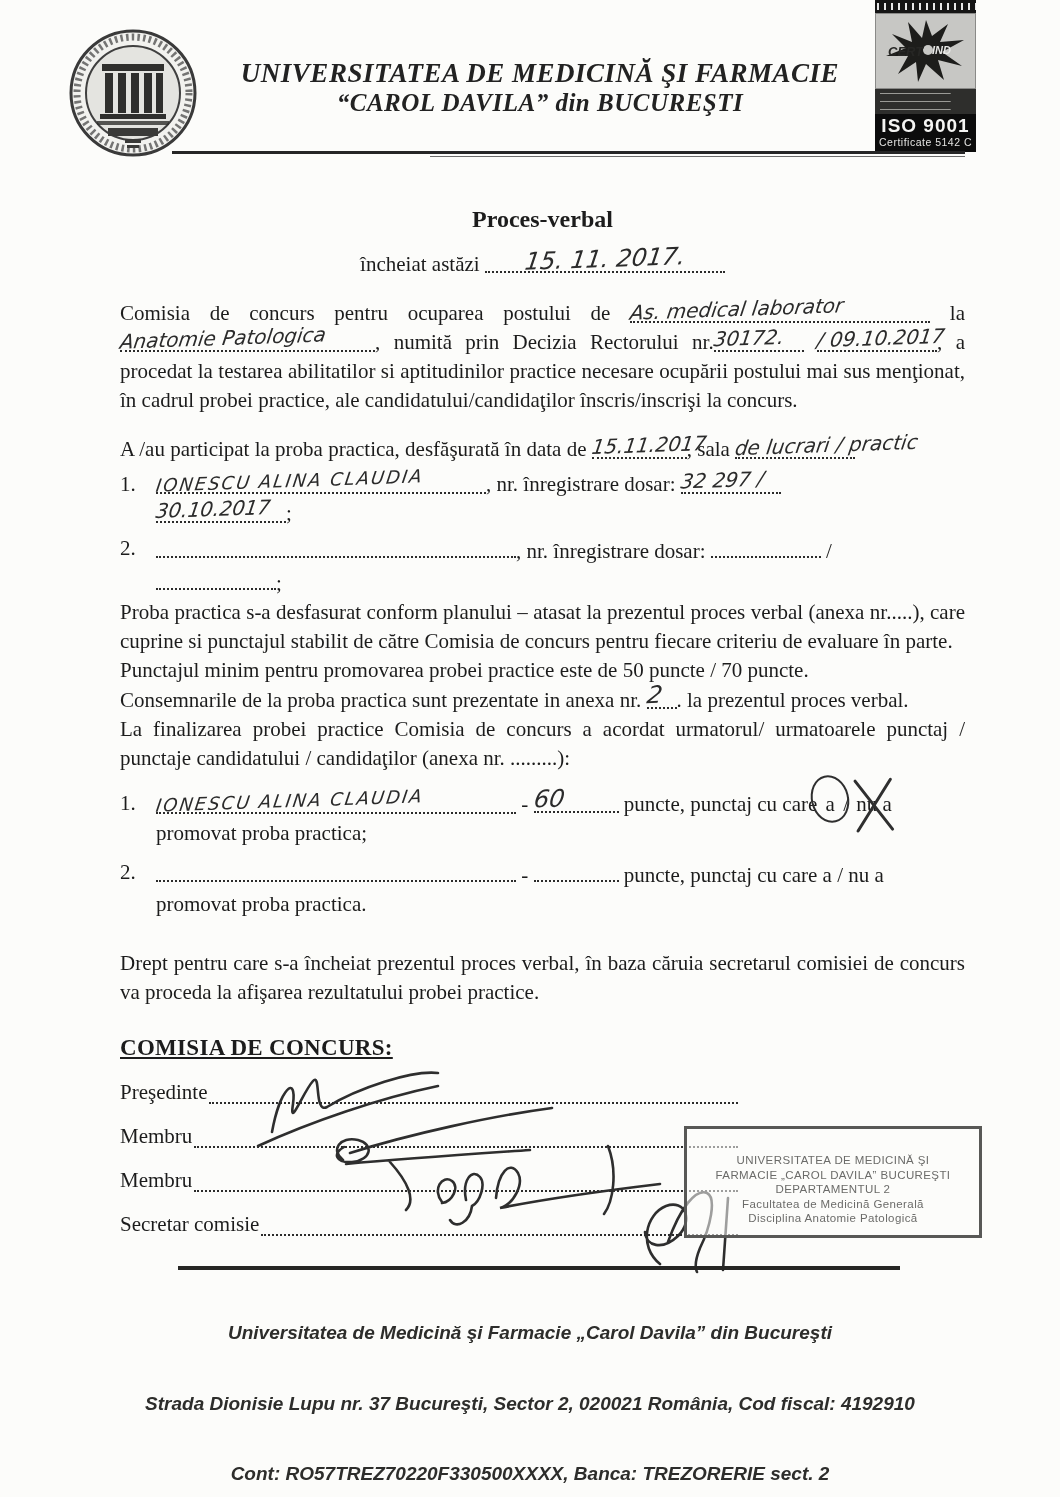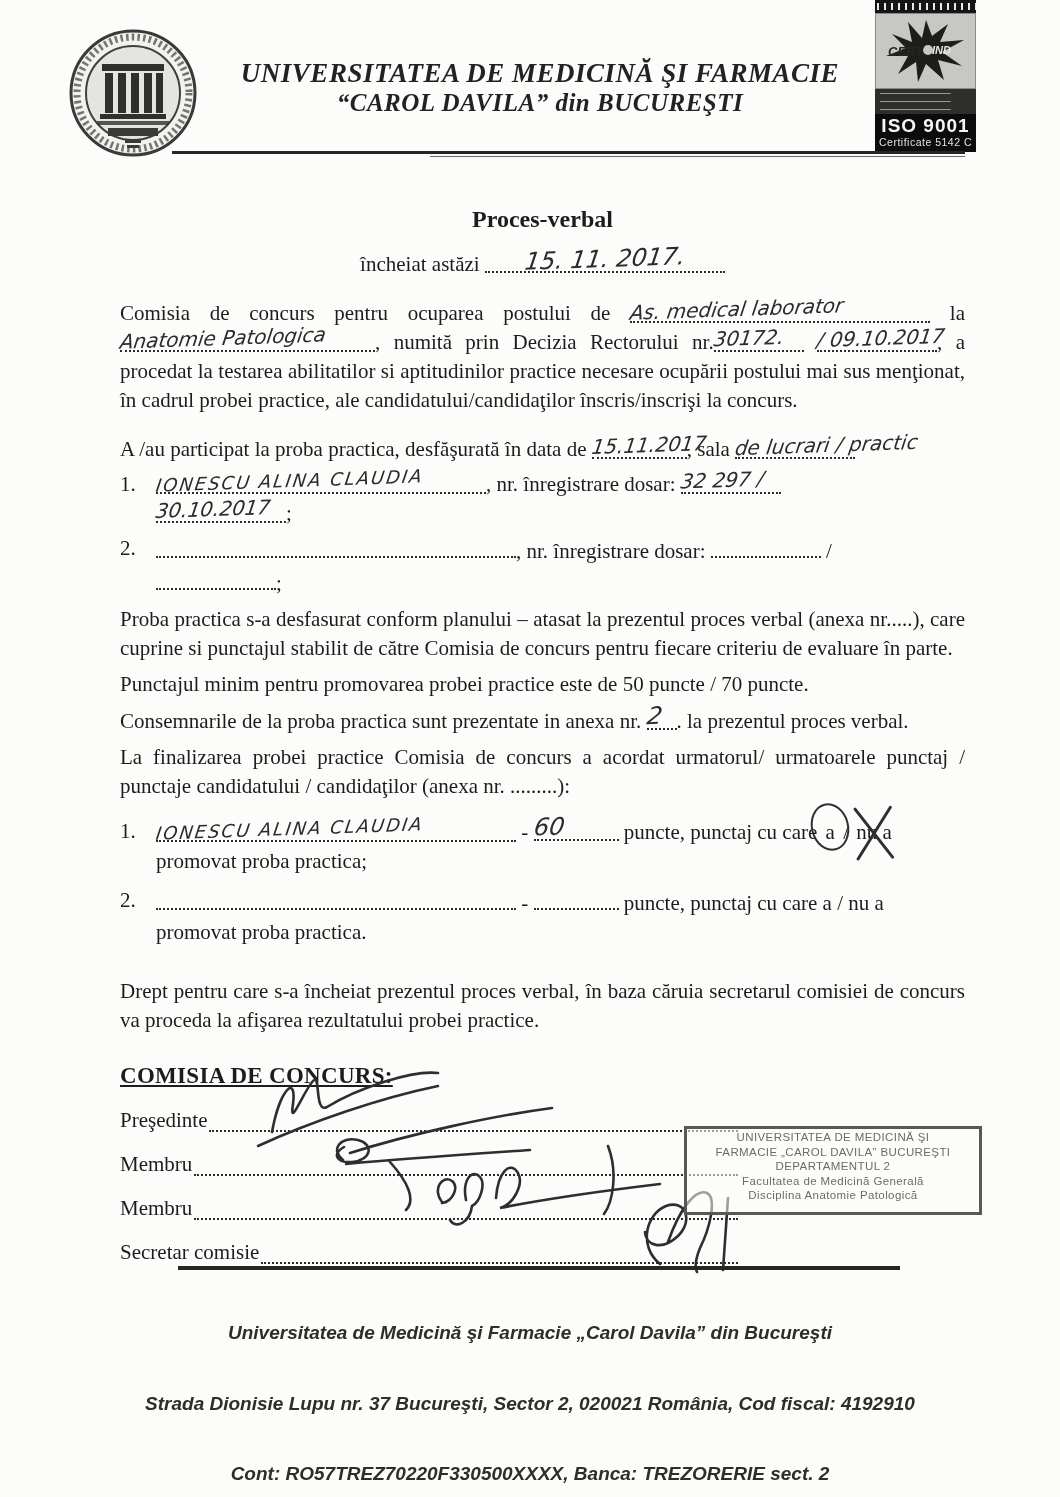--- a/index.html
+++ b/index.html
@@ -28,21 +28,21 @@
     background-size:70% 100%; background-position:15% 0; background-repeat:no-repeat;
     background-color:#2e2e2c;}
   .badge .iso{background:#0c0c0c; color:#f5f5f3; text-align:center; padding:1px 0 3px;}
   .badge .iso .t{font-size:19px; font-weight:bold; letter-spacing:1px; line-height:21px;}
   .badge .iso .c{font-size:10.5px; letter-spacing:.5px; line-height:13px; color:#e4e4e2;}
   
   .content{position:absolute; left:120px; top:205px; width:845px; font-size:21px; line-height:29px; text-align:justify;}
   .doc-title{text-align:center; font-weight:bold; font-size:24px; line-height:28px; text-align:center;}
   .date-line{text-align:center; margin-top:16px;}
   .para{margin-top:20px;}
-  .tight{margin-top:7px;}
+  .tight{margin-top:0;}
   .fill{display:inline-block; border-bottom:2px dotted #2b2b2b; height:22px; vertical-align:baseline; position:relative; overflow:visible; white-space:nowrap;}
   .w95{width:95px;}.w100{width:100px;}.w110{width:110px;}.w120{width:120px;}.w130{width:130px;}
   .w240{width:240px;}.w255{width:255px;}.w300{width:300px;}.w330{width:330px;}.w360{width:360px;}
   .w90{width:90px;}.w30{width:30px;}.w85{width:85px;}
   .hw{display:inline-block; font-family:"DejaVu Sans",sans-serif; font-style:italic; color:#2b2b2b;
       font-size:20px; transform:rotate(-2deg) skewX(-10deg); position:relative; top:-4px; white-space:nowrap;}
   .hw-caps{font-size:18px; letter-spacing:2px;}
   .hw-big{font-size:24px;}
   .item{display:flex; margin-top:6px;}
   .inum{width:36px; flex:none;}
@@ -61,21 +61,21 @@
   .com-head{font-weight:bold; font-size:23px; letter-spacing:.3px;text-decoration:underline;}
   .sig-row{display:flex; align-items:center; width:618px; margin-top:17px; height:27px;}
   .sig-row .role{flex:none; padding-right:2px;}
   .sig-row .dots{flex:1; border-bottom:2.5px dotted #2b2b2b; height:20px;}
   
   .sig-svg{position:absolute; left:100px; top:1050px; width:780px; height:260px; pointer-events:none;}
   .sig-svg path{fill:none; stroke:#2e2e2e; stroke-width:2.6; stroke-linecap:round;}
   
   .stamp{position:absolute; left:684px; top:1126px; width:292px; height:82px;
     border:3px solid #585856; color:#6b6b69; font-family:"Liberation Sans",sans-serif;
-    font-size:11.5px; line-height:14.5px; text-align:center; padding-top:1px; letter-spacing:.4px;
+    font-size:11.5px; line-height:14.5px; text-align:center; padding-top:24px; letter-spacing:.4px;
     background:rgba(252,252,250,.55);}
   
   .footer-rule{position:absolute; top:1266px; left:178px; width:722px; height:4px; background:#262624;}
   .footer{position:absolute; top:1276px; left:70px; right:70px; text-align:center;
     font-family:"Liberation Sans",sans-serif; font-weight:bold; font-style:italic; color:#2d2d2b;}
   .footer .fl{font-size:19px; line-height:26.5px;margin-top:44px;}
   .footer .url{font-size:18px; color:#404040; font-weight:normal; margin-top:3px;}
 </style>
 </head>
 <body>

